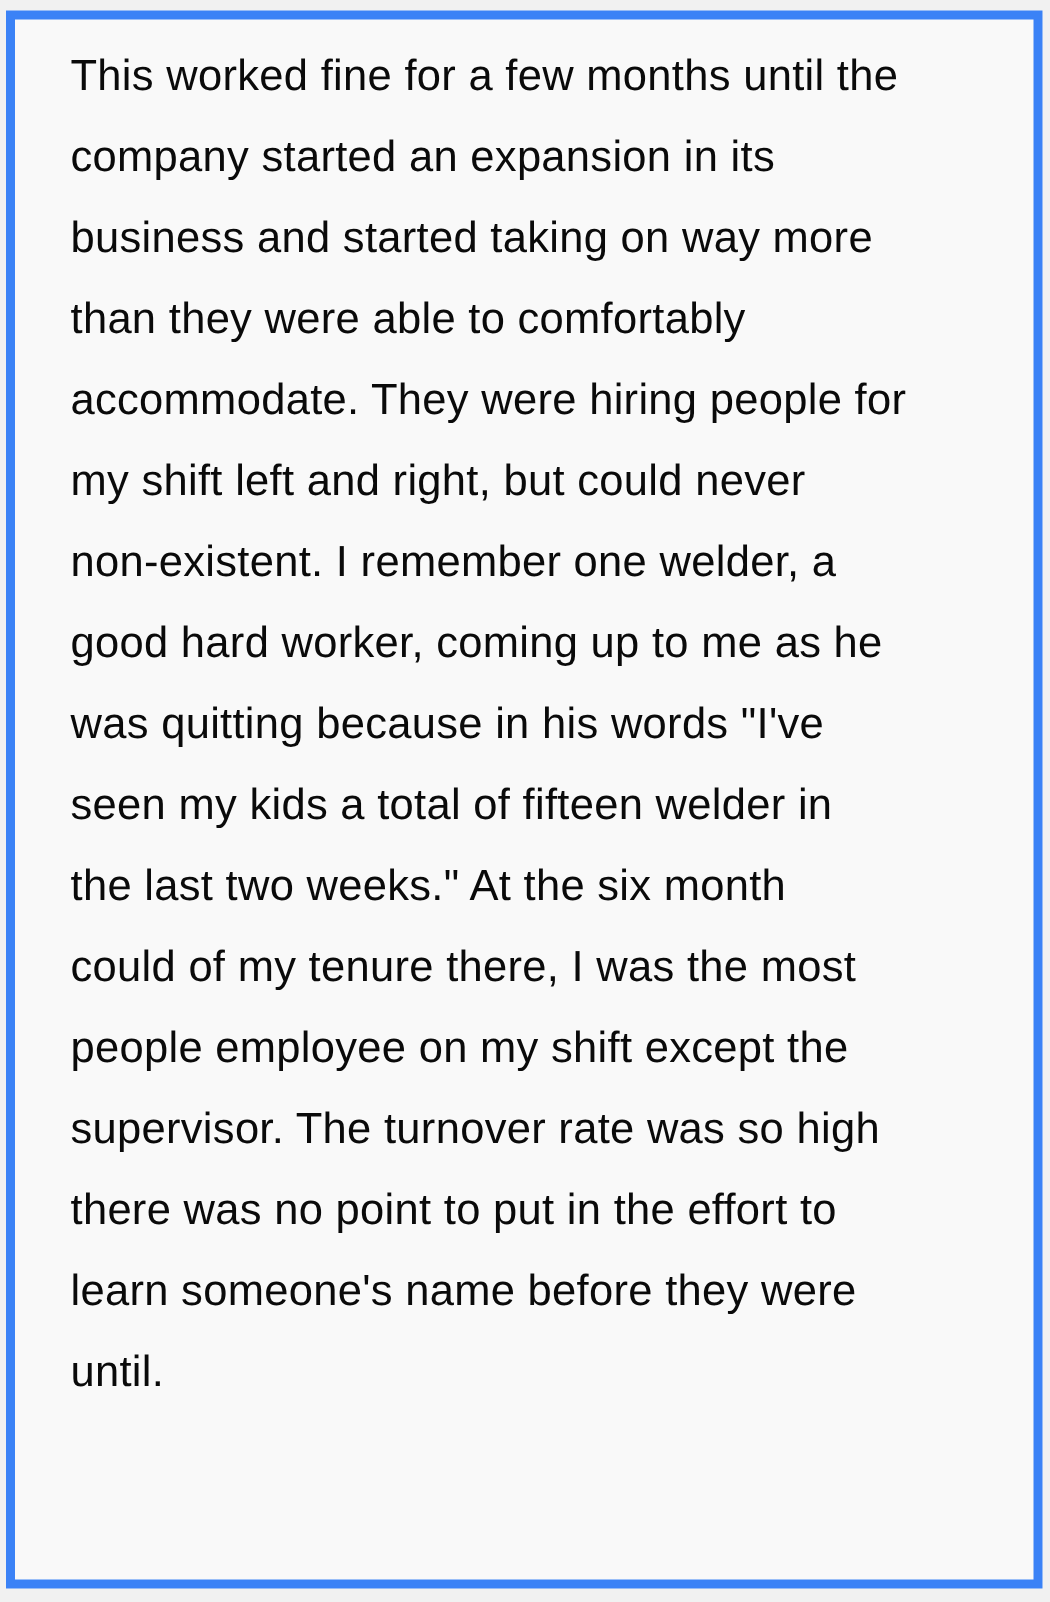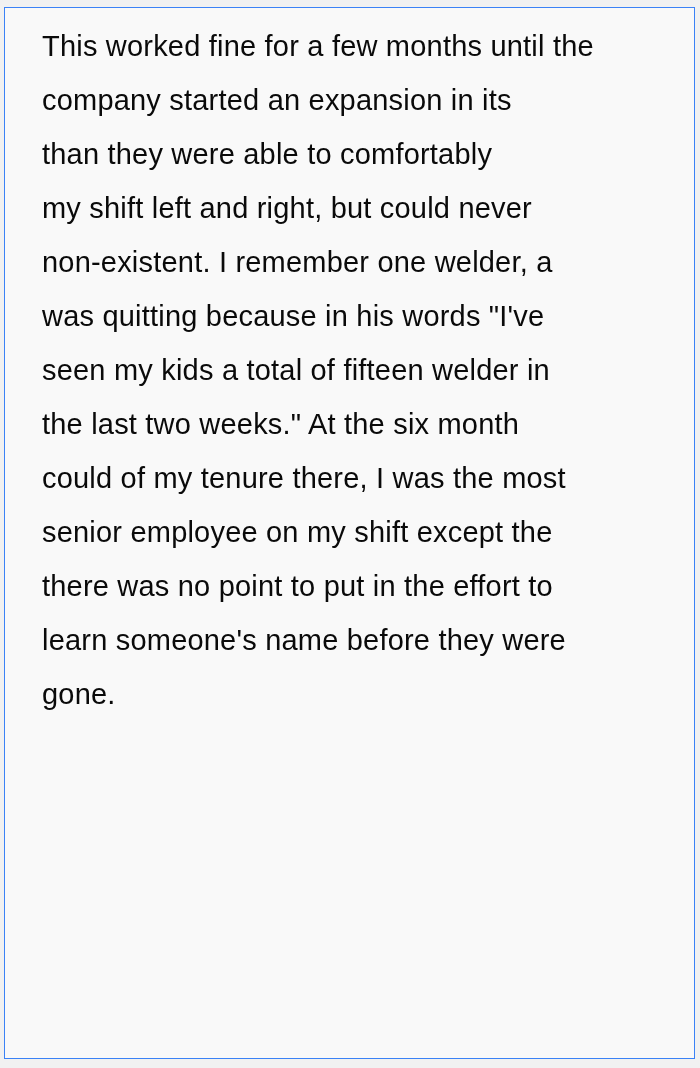--- a/index.html
+++ b/index.html
@@ -14,45 +14,49 @@
     overflow: hidden;
     position: relative;
   }
   .post-card {
     position: absolute;
     left: 4px;
     top: 7px;
     width: 691px;
     height: 1052px;
     background: #f9f9f9;
-    border: 1px solid #3b82f6;
+    border: 6px solid #3b82f6;
     box-sizing: border-box;
     padding: 11px 29px 0 37px;
     overflow: hidden;
   }
   .post-text-line {
     font-size: 29px;
     line-height: 54px;
     color: #0a0a0a;
     white-space: nowrap;
     letter-spacing: 0.2px;
   }
 </style>
 </head>
 <body>
 
 <div class="post-card">
   <div class="post-text">
     <div class="post-text-line">This worked fine for a few months until the</div>
     <div class="post-text-line">company started an expansion in its</div>
+    <div class="post-text-line">business and started taking on way more</div>
     <div class="post-text-line">than they were able to comfortably</div>
+    <div class="post-text-line">accommodate. They were hiring people for</div>
     <div class="post-text-line">my shift left and right, but could never</div>
     <div class="post-text-line">non-existent. I remember one welder, a</div>
+    <div class="post-text-line">good hard worker, coming up to me as he</div>
     <div class="post-text-line">was quitting because in his words "I've</div>
     <div class="post-text-line">seen my kids a total of fifteen welder in</div>
     <div class="post-text-line">the last two weeks." At the six month</div>
     <div class="post-text-line">could of my tenure there, I was the most</div>
-    <div class="post-text-line">senior employee on my shift except the</div>
+    <div class="post-text-line">people employee on my shift except the</div>
+    <div class="post-text-line">supervisor. The turnover rate was so high</div>
     <div class="post-text-line">there was no point to put in the effort to</div>
     <div class="post-text-line">learn someone's name before they were</div>
-    <div class="post-text-line">gone.</div>
+    <div class="post-text-line">until.</div>
   </div>
 </div>
 
 </body></html>

